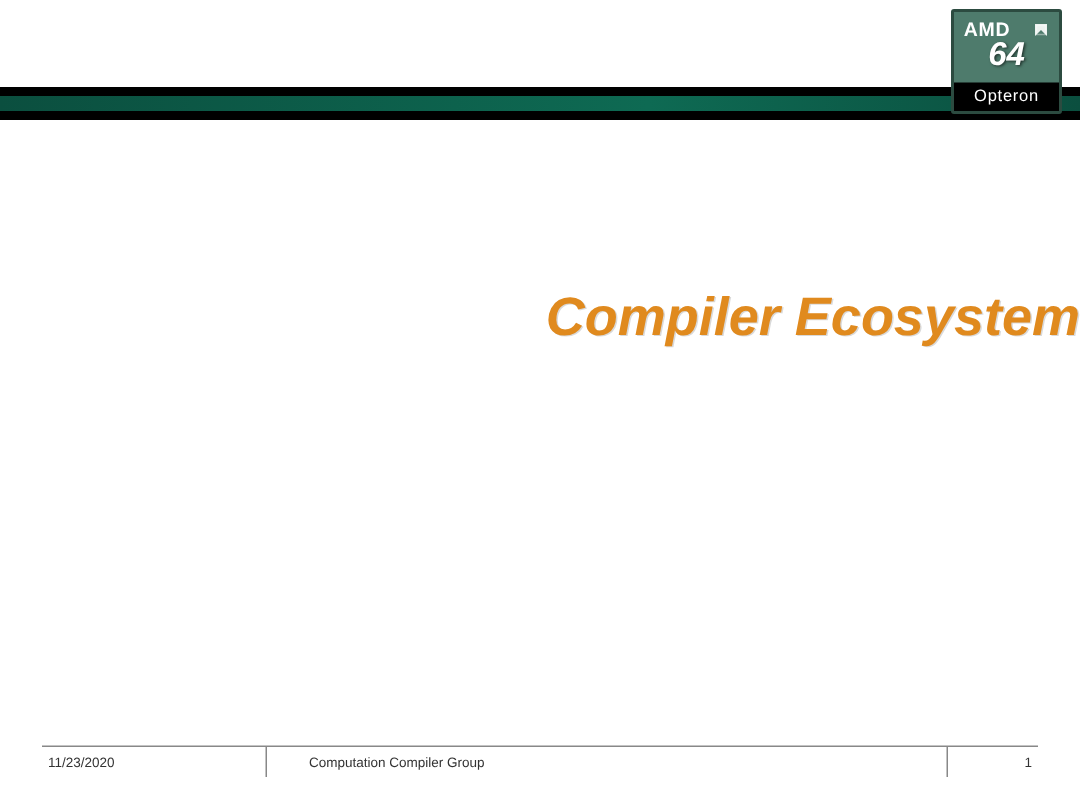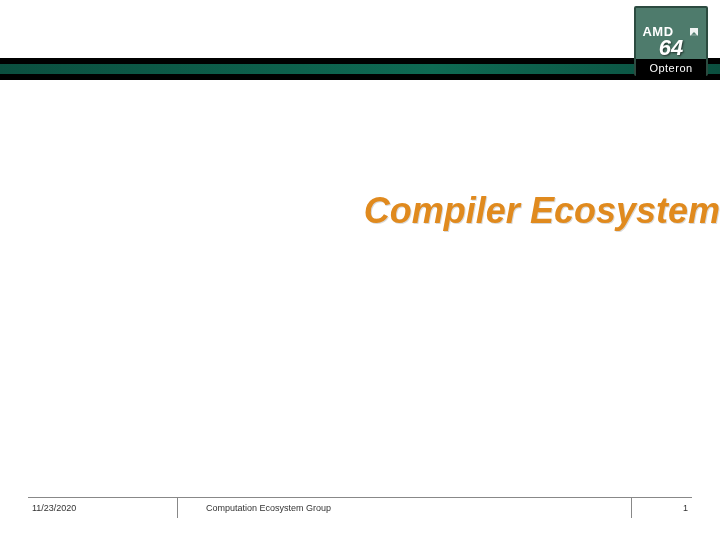--- a/index.html
+++ b/index.html
@@ -39,21 +39,21 @@
     flex-direction: column;
     align-items: stretch;
     justify-content: flex-start;
     font-family: Arial, sans-serif;
   }
   .logo-top {
     display: flex;
     align-items: center;
     justify-content: center;
     gap: 14px;
-    padding-top: 16px;
+    padding-top: 4px;
   }
   .logo-amd {
     color: #fff;
     font-weight: 900;
     font-size: 13px;
     letter-spacing: 0.5px;
   }
   .logo-mark {
     width: 12px; height: 12px; position: relative;
     display: inline-block;
@@ -146,18 +146,18 @@
       <div class="logo-64">64</div>
       <div class="logo-bottom">Opteron</div>
     </div>
   </div>
 
   <div class="title">Compiler Ecosystem</div>
 
   <div class="footer">
     <div class="cols">
       <div class="c-date">11/23/2020</div>
-      <div class="c-group">Computation Ecosystem Group</div>
+      <div class="c-group">Computation Compiler Group</div>
       <div class="c-page">1</div>
     </div>
   </div>
 
 </div>
 
 </body></html>

